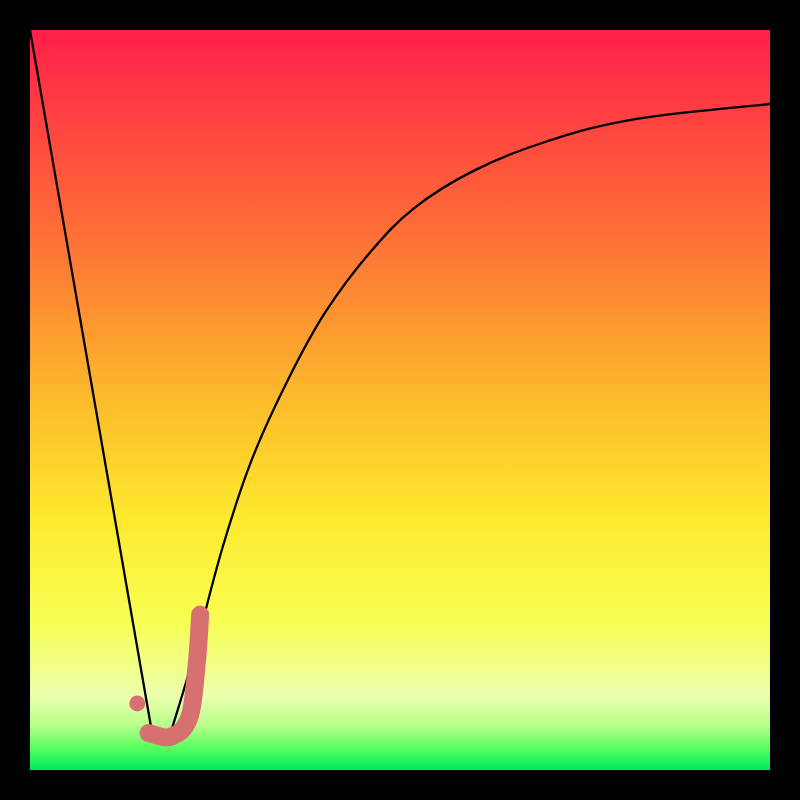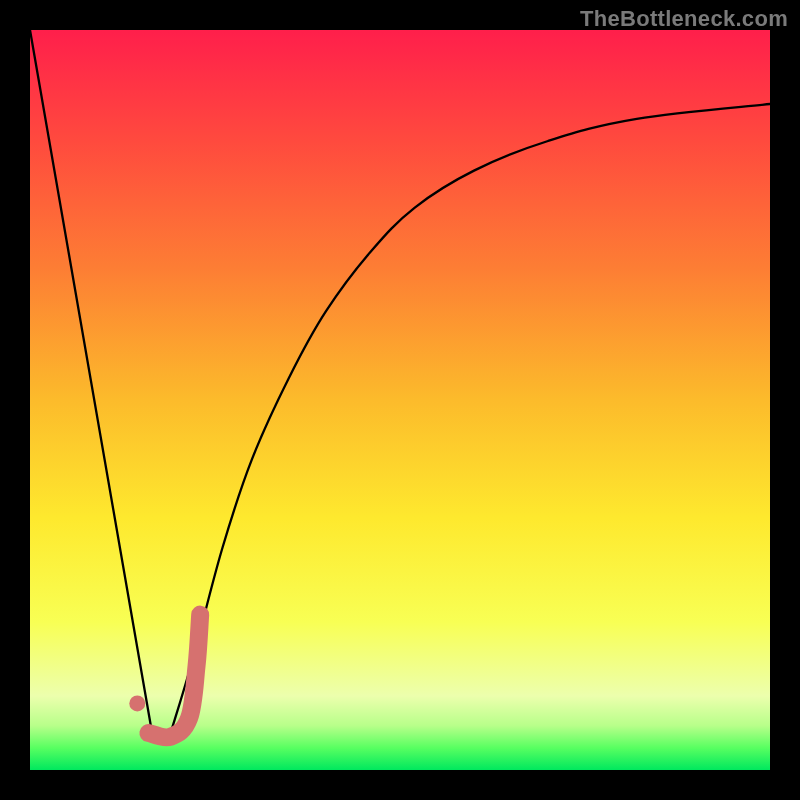--- a/index.html
+++ b/index.html
@@ -34,21 +34,20 @@
     font-weight: 600;
     letter-spacing: 0.3px;
     user-select: none;
   }
   svg { display: block; }
 </style>
 </head>
 <body>
 
 <div class="frame">
-  <div class="watermark">TheBottleneck.com</div>
 
   <div class="plot">
     <svg id="chart-svg" width="740" height="740" viewBox="0 0 740 740" preserveAspectRatio="none">
       <defs>
         <linearGradient id="bg-grad" x1="0" y1="0" x2="0" y2="1">
             <stop offset="0.0%" stop-color="#ff1f4b"></stop>
             <stop offset="15.0%" stop-color="#ff4a3e"></stop>
             <stop offset="32.0%" stop-color="#fd7d34"></stop>
             <stop offset="50.0%" stop-color="#fcbb2b"></stop>
             <stop offset="66.0%" stop-color="#fee92e"></stop>

